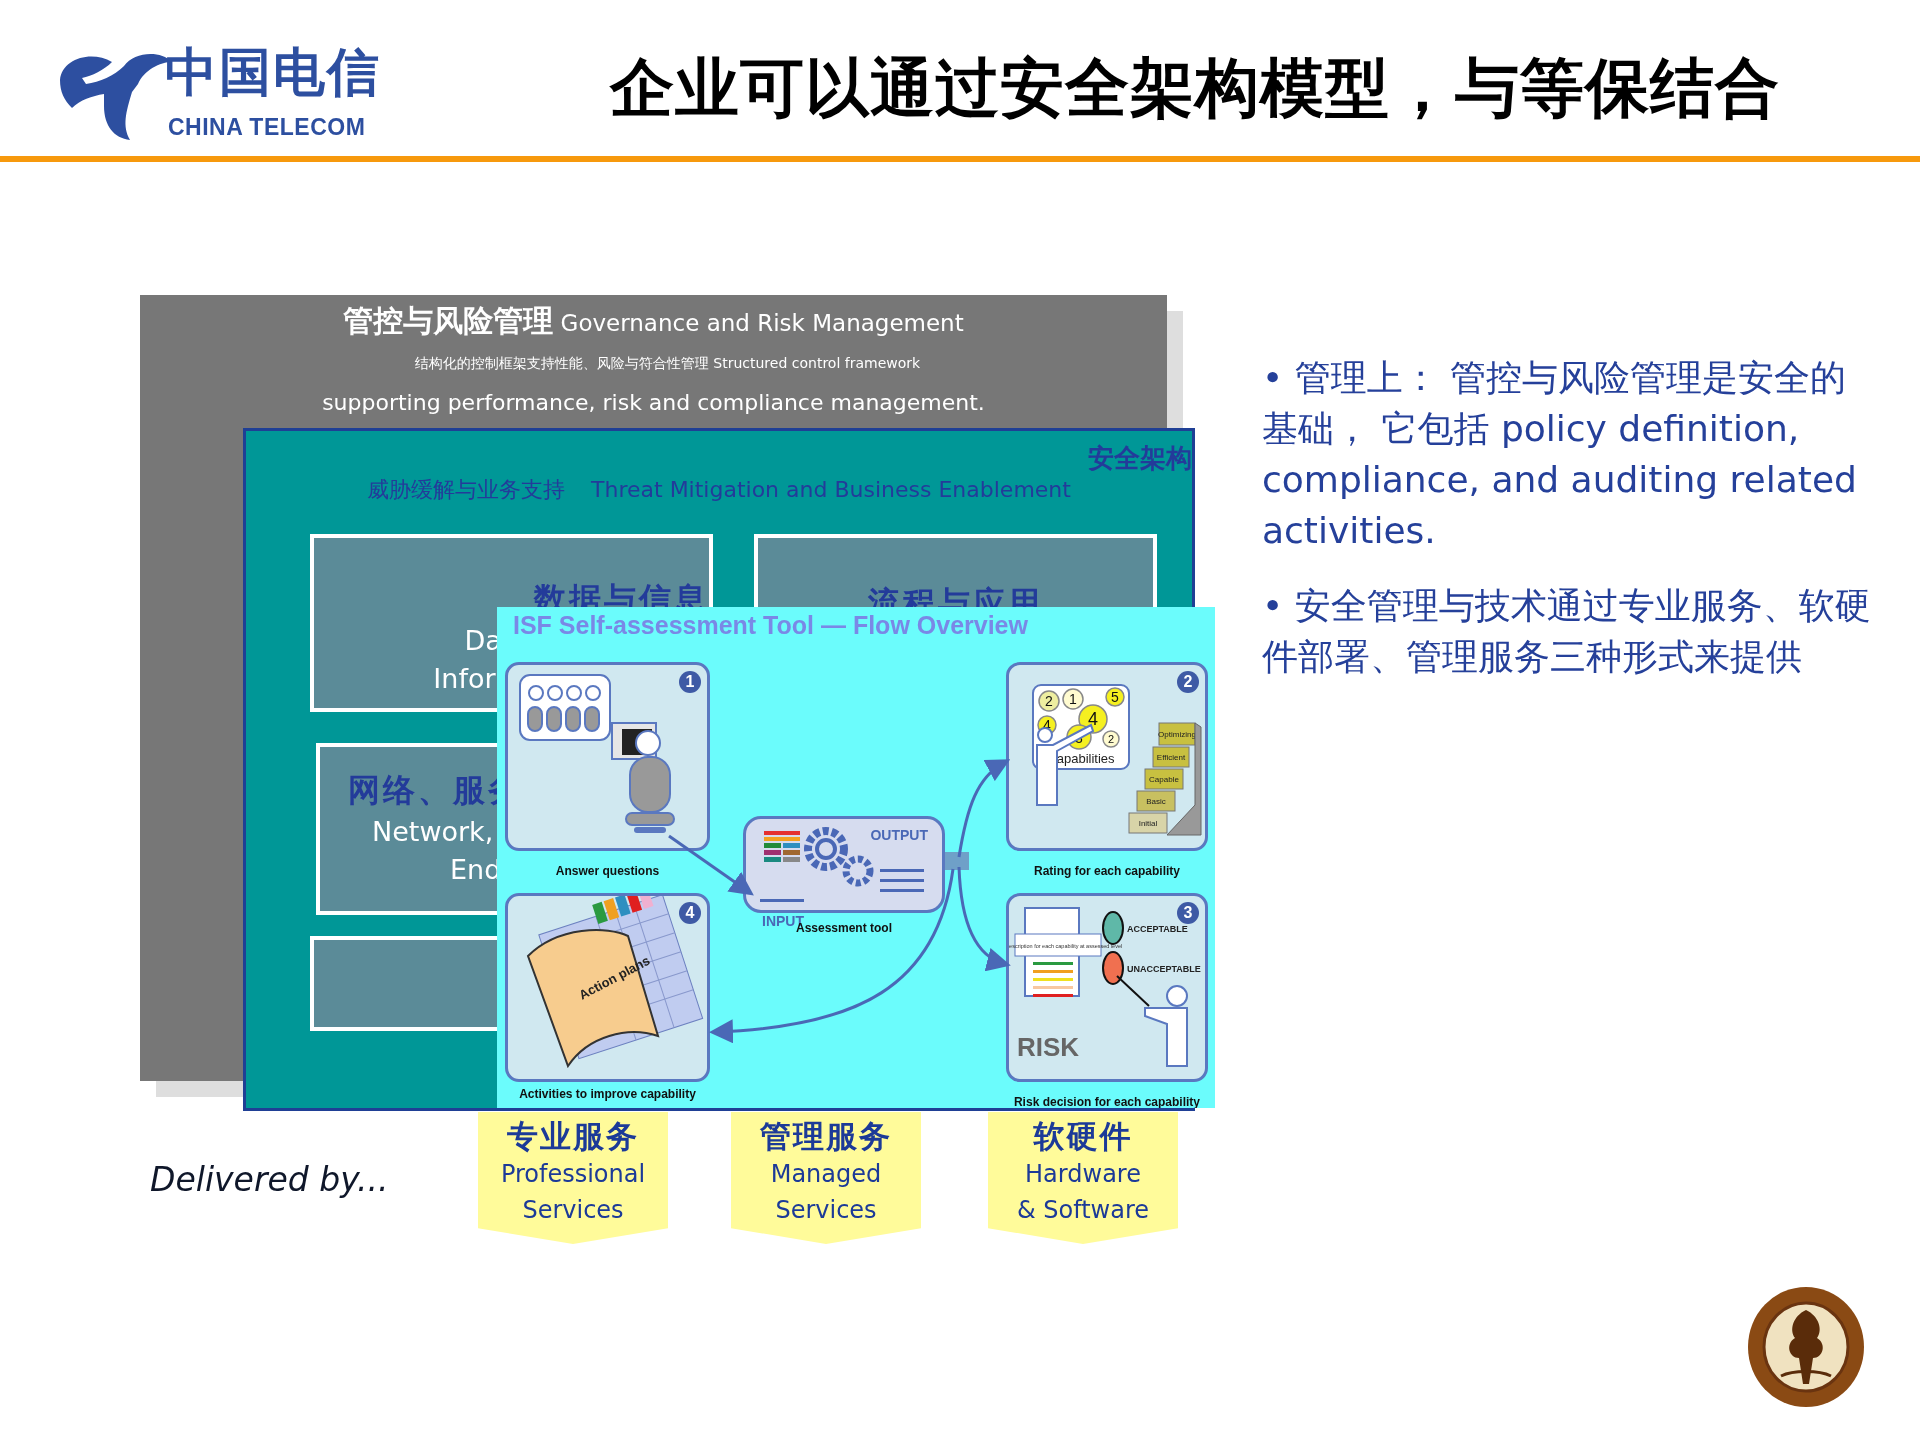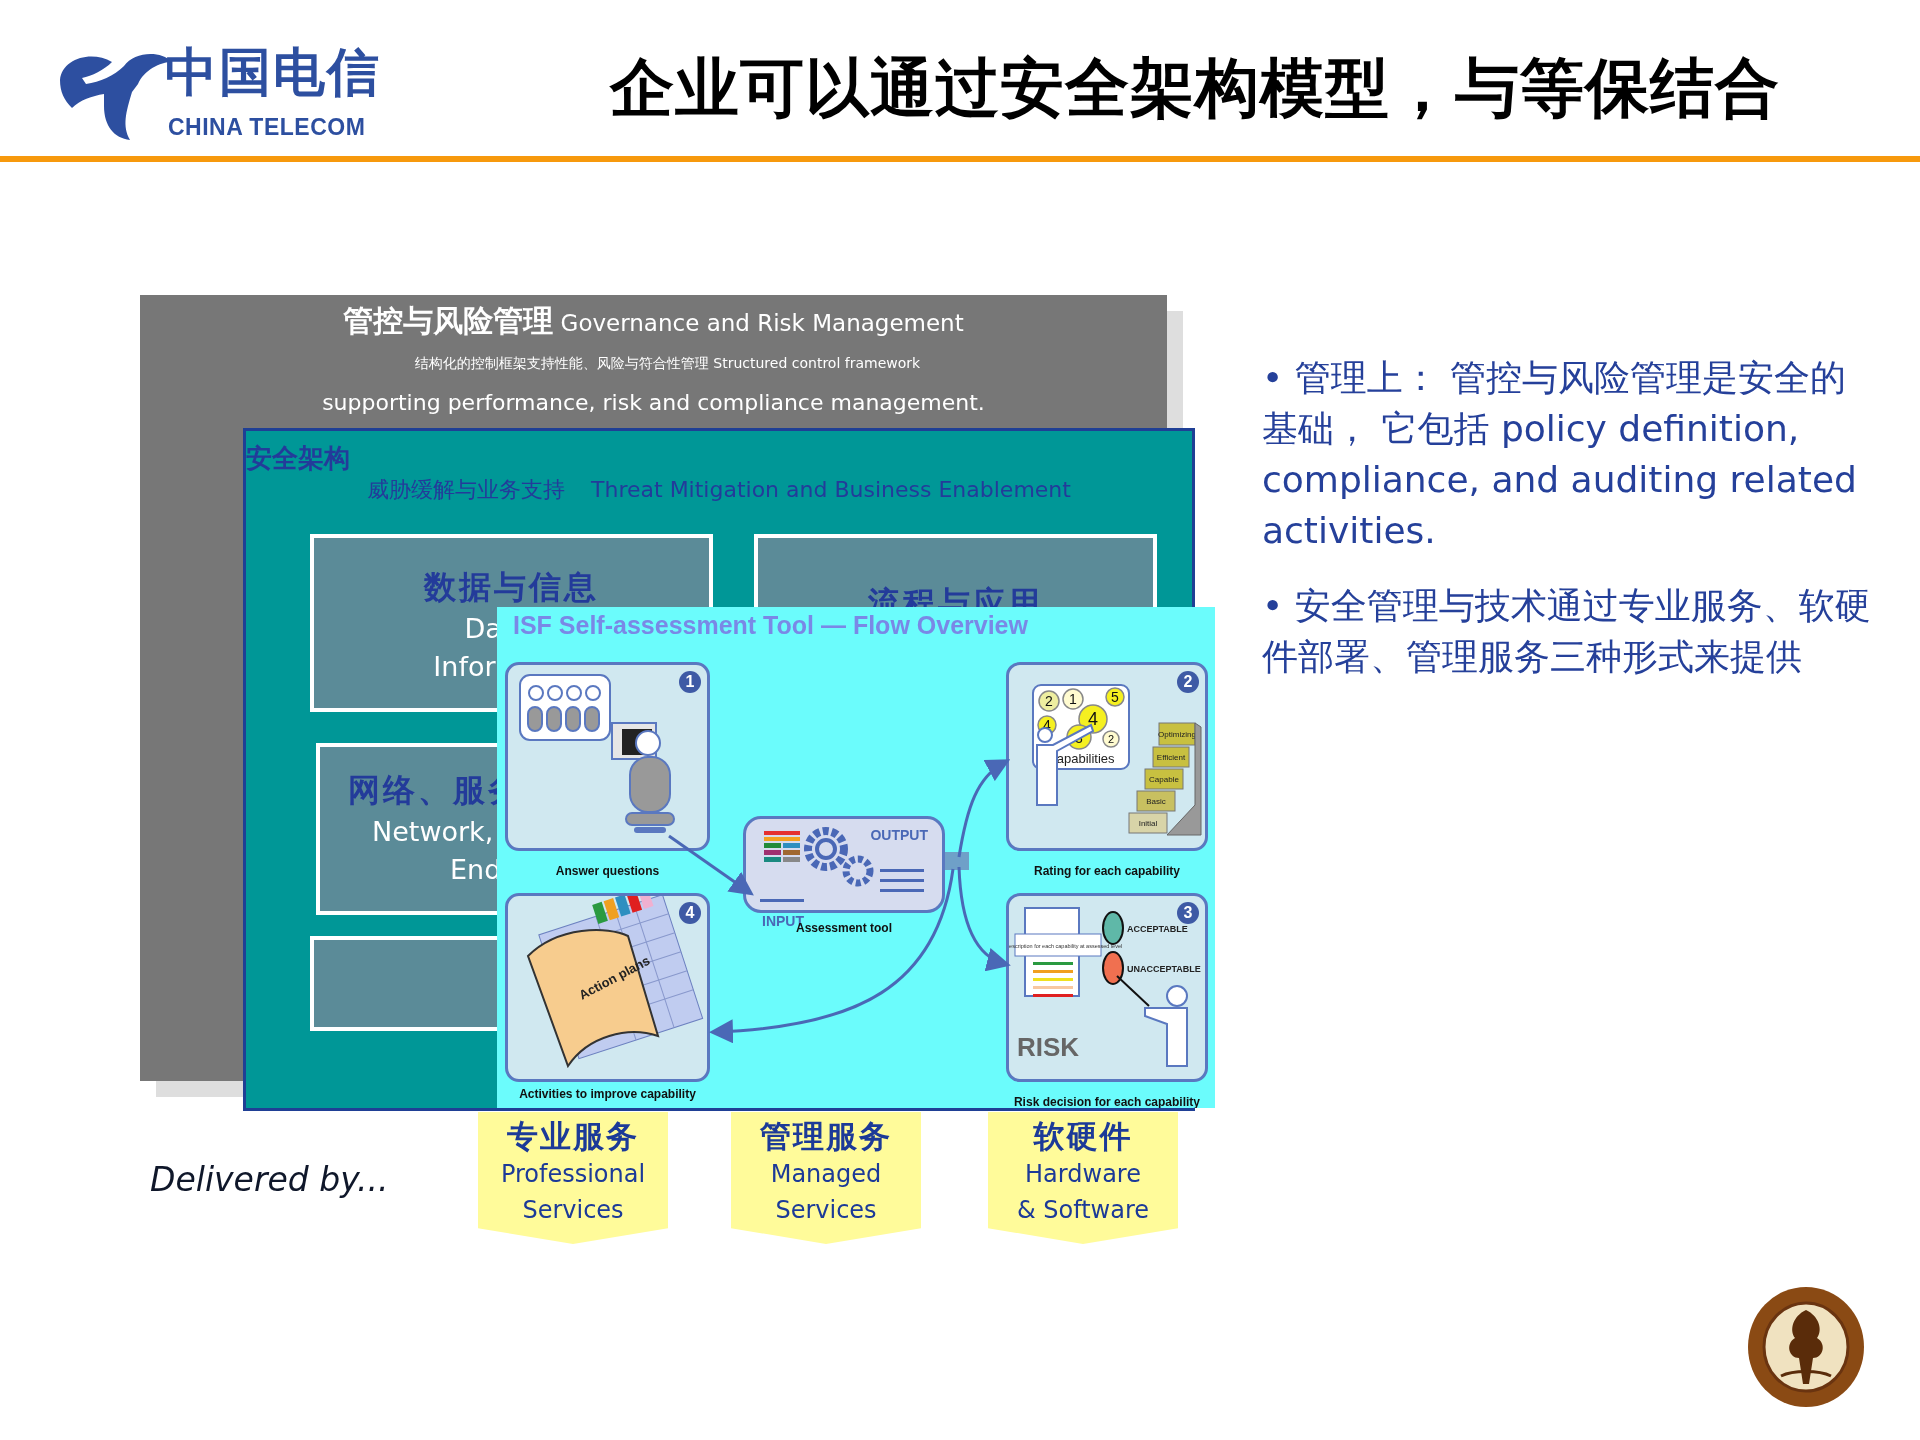--- a/index.html
+++ b/index.html
@@ -17,21 +17,21 @@
   
   .gov-shadow { left: 156px; top: 311px; width: 1027px; height: 786px; background: #dedede; }
   .gov { left: 140px; top: 295px; width: 1027px; height: 786px; background: #777777; color: #fff; text-align: center; }
   .gov-title { position: absolute; left: 0; width: 100%; top: 6px; font-size: 23px; line-height: 40px; }
   .gov-title .cn { font-family: "DejaVu Serif", serif; font-weight: bold; font-size: 30px; }
   .gov-line2 { position: absolute; left: 4px; width: 100%; top: 52px; font-size: 14px; line-height: 32px; padding-left: 20px; }
   .gov-line3 { position: absolute; left: 0; width: 100%; top: 92px; font-size: 22px; line-height: 32px; }
 
   
   .arch { left: 243px; top: 428px; width: 952px; height: 683px; background: #009797; border: 3px solid #1f3f95; }
-  .arch-title { position: absolute; left: 0; width: 100%; top: 10px; text-align: left; font-family: "DejaVu Serif", serif; font-weight: bold; font-size: 26px; color: #233b9a; }
+  .arch-title { position: absolute; left: 0; width: 100%; top: 10px; text-align: right; font-family: "DejaVu Serif", serif; font-weight: bold; font-size: 26px; color: #233b9a; }
   .arch-sub { position: absolute; left: 0; width: 100%; top: 44px; text-align: center; font-size: 22px; color: #233b9a; }
   .arch-sub .gap { display: inline-block; width: 26px; }
   .inner { position: absolute; background: #5b8b98; border: 4px solid #ffffff; color: #fff; text-align: center; }
   .inner .cn { font-family: "DejaVu Serif", serif; font-weight: bold; font-size: 32px; color: #233b9a; letter-spacing: 3px; }
   .inner .en { font-size: 27px; line-height: 38px; color: #fff; }
 
   
   .isf { left: 497px; top: 607px; width: 718px; height: 501px; background: #6bfcfc; overflow: hidden; }
   .isf-title { position: absolute; left: 16px; top: 4px; font-family: "Liberation Sans", sans-serif; font-weight: bold; font-size: 25px; color: #7a88e6; white-space: nowrap; }
   .card { position: absolute; background: #d0e8f0; border: 3px solid #5a78c0; border-radius: 14px; }
@@ -77,21 +77,21 @@
   <div class="gov-line3">supporting performance, risk and compliance management.</div>
 </div>
 
 <div class="abs arch">
   <div class="arch-title">安全架构</div>
   <div class="arch-sub">
     <span>威胁缓解与业务支持</span><span class="gap"></span><span>Threat Mitigation and Business Enablement</span>
   </div>
 
   <div class="inner" style="left:64px; top:103px; width:403px; height:178px;">
-    <div class="cn" style="margin-top:28px;">数据与信息</div>
+    <div class="cn" style="margin-top:40px;text-align:right;">数据与信息</div>
     <div class="en">Data &amp;</div>
     <div class="en">Information</div>
   </div>
   <div class="inner" style="left:508px; top:103px; width:403px; height:178px;">
     <div class="cn" style="margin-top:44px;">流程与应用</div>
   </div>
   <div class="inner" style="left:70px; top:312px; width:400px; height:172px;">
     <div class="cn" style="margin-top:22px; text-align:left; padding-left:28px;">网络、服务与终端</div>
     <div class="en" style="text-align:left; padding-left:52px;">Network, Services &amp;</div>
     <div class="en" style="text-align:left; padding-left:130px;">Endpoints</div>

